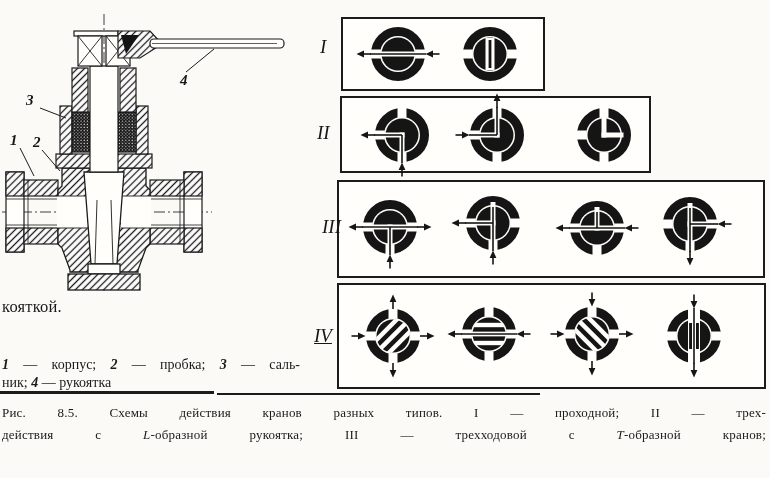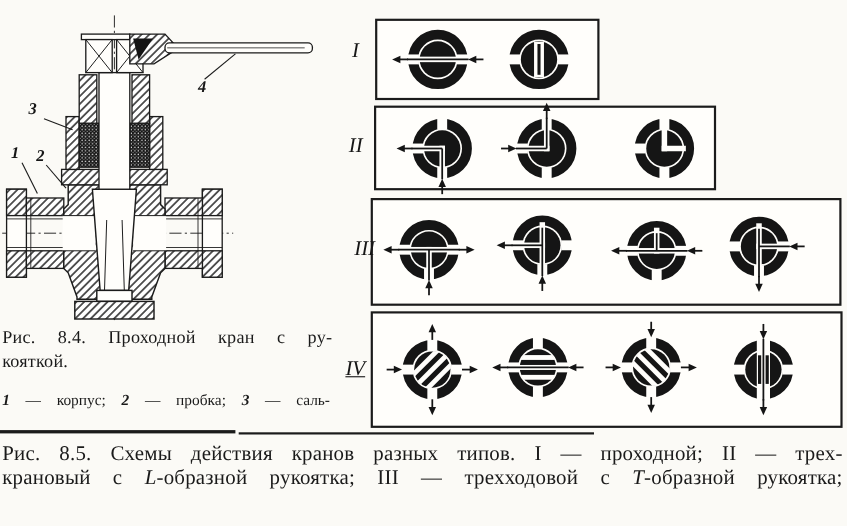--- a/index.html
+++ b/index.html
@@ -4,21 +4,21 @@
 <style>
   html,body{margin:0;padding:0;background:#e8e6e0;}
   #page{position:relative;width:770px;height:478px;background:#fbfaf6;
         font-family:"Liberation Serif","DejaVu Serif",serif;color:#1a1a1a;overflow:hidden;}
   .abs{position:absolute;}
   .box{position:absolute;border:2px solid #1b1b1b;background:#fffefb;}
   .rowlabel{position:absolute;font-style:italic;font-size:19px;color:#161616;}
   .cap84{position:absolute;left:2px;top:296px;width:300px;font-size:16.5px;line-height:22px;letter-spacing:.2px;}
   .legend84{position:absolute;left:2px;top:356px;width:298px;font-size:14px;line-height:18px;}
   .legend84 .num{font-style:italic;font-weight:bold;}
-  .cap85{position:absolute;left:2px;top:402px;width:764px;font-size:19px;line-height:21.5px;letter-spacing:.2px;}
+  .cap85{position:absolute;left:2px;top:402px;width:764px;font-size:13px;line-height:21.5px;letter-spacing:.2px;}
   .j{text-align:justify;text-align-last:justify;}
   .pl{position:absolute;font-style:italic;font-size:15px;font-weight:bold;color:#161616;}
   .divider{position:absolute;background:#1b1b1b;}
   .it{font-style:italic;}
 </style>
 </head>
 <body>
 
 <div id="page">
 
@@ -109,26 +109,26 @@
       <line x1="186" y1="64" x2="214" y2="41"></line>
     </g>
   </svg>
 
   <span class="pl" style="left:10px;top:132px">1</span>
   <span class="pl" style="left:33px;top:134px">2</span>
   <span class="pl" style="left:26px;top:92px">3</span>
   <span class="pl" style="left:180px;top:72px">4</span>
 
   <div class="cap84">
-    <div class="j">Рис. 8.4. Проходной кран с ру-</div>
     <div>кояткой.</div>
   </div>
 
   <div class="legend84">
     <div class="j"><span class="num">1</span><span> — корпус; </span><span class="num">2</span><span> — пробка; </span><span class="num">3</span><span> — саль-</span></div>
+    <div><span>ник; </span><span class="num">4</span><span> — рукоятка</span></div>
   </div>
 
   <div id="rows-layer" class="abs" style="left:0;top:0;width:770px;height:478px">
       <div class="box" style="left: 341px; top: 17px; width: 200px; height: 70px;"></div>
       <div class="rowlabel" style="left: 320px; top: 36px;">I</div>
       <svg viewBox="-42 -42 84 84" width="84" height="84" style="position: absolute; left: 356px; top: 12px; overflow: visible;">
         <circle cx="0" cy="0" r="22.5" fill="none" stroke="#151515" stroke-width="9"></circle>
         <circle cx="0" cy="0" r="16.5" fill="#151515"></circle>
         <rect x="17.2" y="-4.5" width="11" height="9" fill="#fffefb" transform="rotate(180)"></rect>
         <rect x="17.2" y="-4.5" width="11" height="9" fill="#fffefb" transform="rotate(0)"></rect>
@@ -340,16 +340,16 @@
         <line x1="0" y1="27" x2="0" y2="35" stroke="#151515" stroke-width="1.6"></line>
         <polygon points="0,41.5 -3.4,34 3.4,34" fill="#151515"></polygon>
       </svg>
     </div>
 
   <div class="divider" style="left:0;top:391px;width:214px;height:3px"></div>
   <div class="divider" style="left:217px;top:393px;width:323px;height:2px"></div>
 
   <div class="cap85">
     <div class="j">Рис. 8.5. Схемы действия кранов разных типов. I — проходной; II — трех-</div>
-    <div class="j"><span>крановый с </span><span class="it">L</span><span>-образной рукоятка; III — трехходовой с </span><span class="it">Т</span><span>-образной рукоятка;</span></div>
+    <div class="j"><span>действия с </span><span class="it">L</span><span>-образной рукоятка; III — трехходовой с </span><span class="it">Т</span><span>-образной кранов;</span></div>
   </div>
 
 </div>
 
 </body></html>

